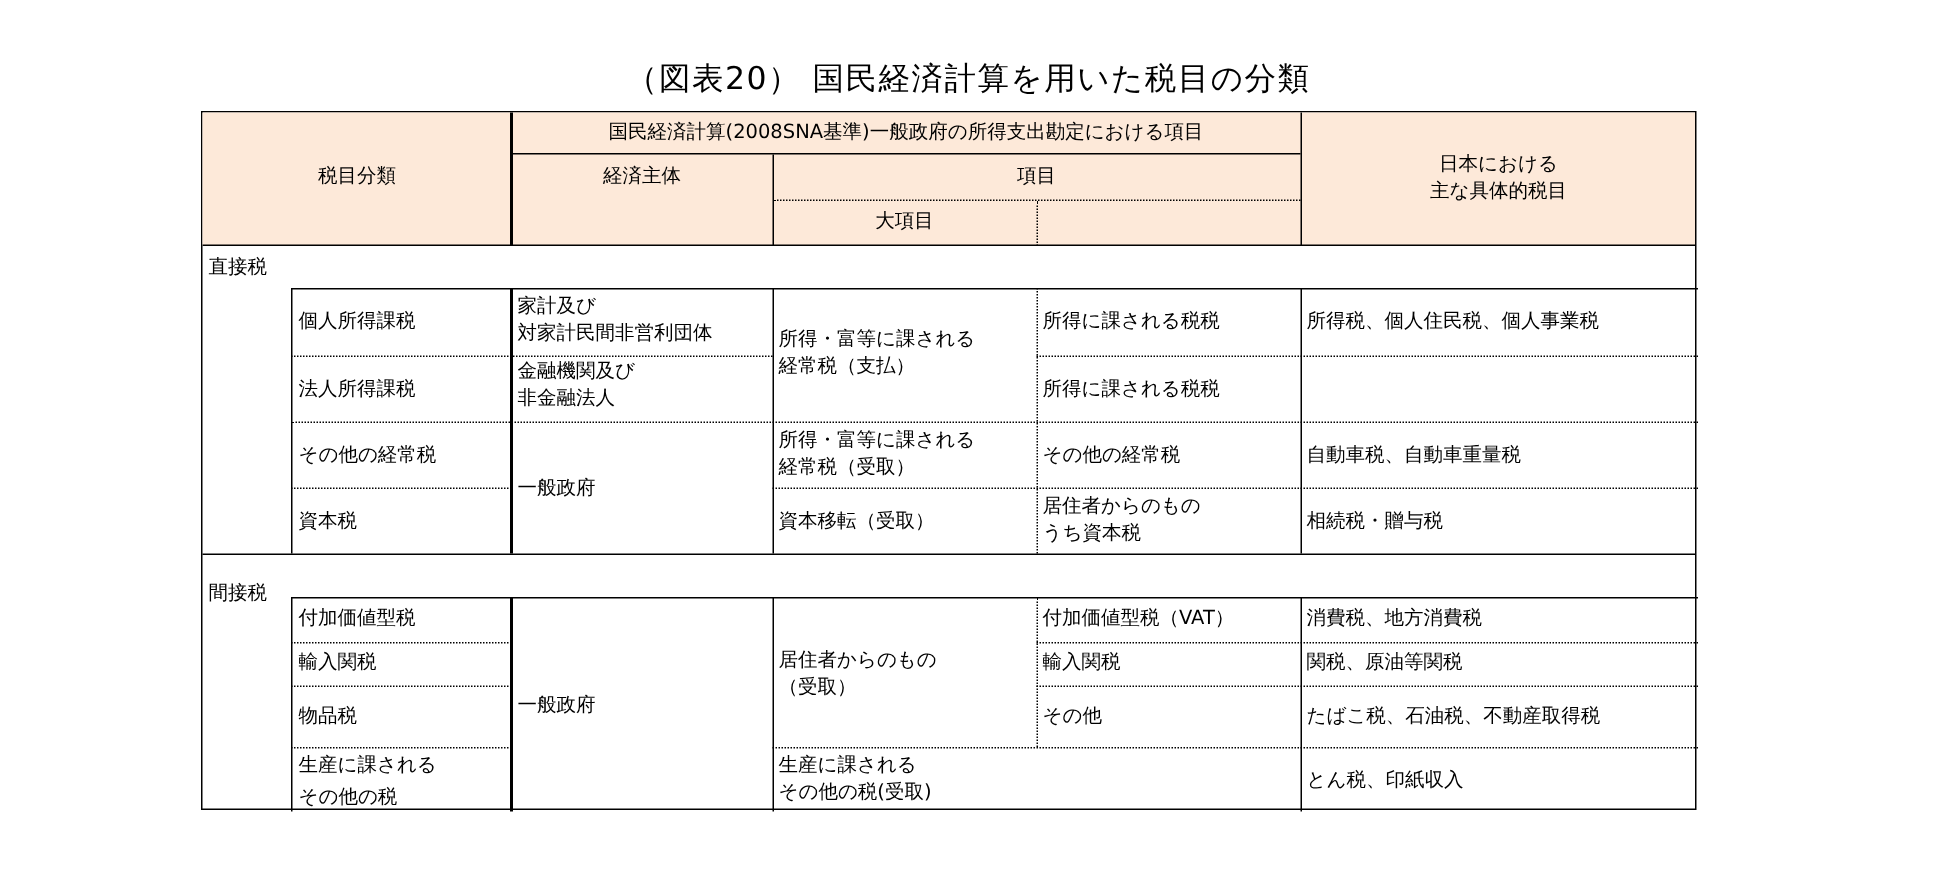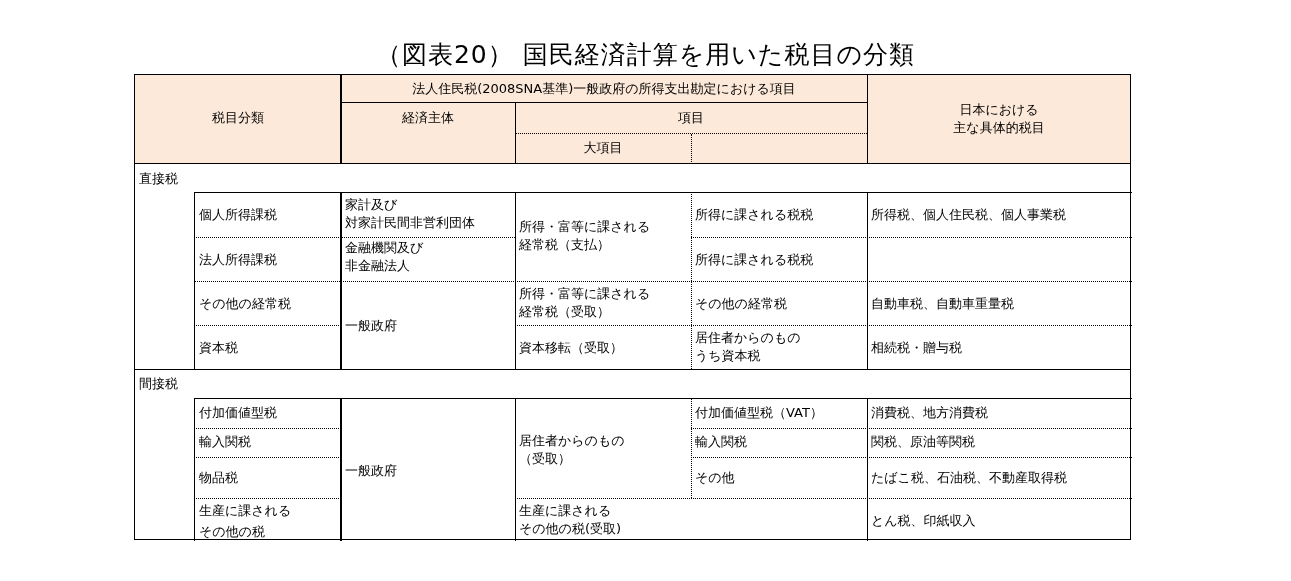--- a/index.html
+++ b/index.html
@@ -1,19 +1,19 @@
 <!DOCTYPE html>
 <html><head>
 <meta charset="utf-8">
 <style>
   html, body { margin:0; padding:0; background:#ffffff; }
   body { width:1291px; height:581px; position:relative; overflow:hidden;
          font-family:"DejaVu Sans", "Liberation Sans", sans-serif; color:#000; }
   .title { position:absolute; left:0; width:1291px; top:38px; text-align:center;
-           font-size:25px; letter-spacing:1px; }
+           font-size:21px; letter-spacing:1px; }
   .tbl { position:absolute; left:134px; top:74px; width:997px; height:466px;
          border:1px solid #000; box-sizing:border-box; }
   .hdr-bg { position:absolute; left:0; top:0; width:100%; height:89px; background:#FDE9D9; }
   .c { position:absolute; font-size:13px; line-height:18px; box-sizing:border-box; white-space:nowrap; }
   .ctr { text-align:center; }
   .hl { position:absolute; height:0; }
   .vl { position:absolute; width:0; }
   .solid-h { border-top:1px solid #000; }
   .dot-h { border-top:1px dotted #000; }
   .solid-v { border-left:1px solid #000; }
@@ -22,21 +22,21 @@
 </style>
 </head>
 <body>
 
 <div class="title">（図表20） 国民経済計算を用いた税目の分類</div>
 
 <div class="tbl">
   <div class="hdr-bg"></div>
 
   <div class="c ctr" style="left:0;width:206px;top:34px;">税目分類</div>
-  <div class="c ctr" style="left:206px;width:526px;top:5px;">法人住民税(2008SNA基準)一般政府の所得支出勘定における項目</div>
+  <div class="c ctr" style="left:206px;width:526px;top:5px;">国民経済計算(2008SNA基準)一般政府の所得支出勘定における項目</div>
   <div class="c ctr" style="left:206px;width:174px;top:34px;">経済主体</div>
   <div class="c ctr" style="left:380px;width:352px;top:34px;">項目</div>
   <div class="c ctr" style="left:380px;width:176px;top:64px;">大項目</div>
   <div class="c ctr" style="left:732px;width:264px;top:44px;">主な具体的税目</div>
   <div class="c ctr" style="left:732px;width:264px;top:26px;">日本における</div>
 
   <div class="hl solid-h" style="left:206px;width:526px;top:27px;"></div>
   <div class="hl dot-h" style="left:380px;width:352px;top:58px;"></div>
   <div class="hl solid-h" style="left:0;width:100%;top:88px;"></div>
   <div class="vl thick-v" style="left:205px;top:0;height:89px;"></div>
@@ -81,21 +81,21 @@
   <div class="hl dot-h" style="left:59px;width:147px;top:250px;"></div>
   <div class="hl dot-h" style="left:380px;width:617px;top:250px;"></div>
   <div class="hl solid-h" style="left:0;width:100%;top:294px;"></div>
 
   <div class="vl solid-v" style="left:59px;top:117px;height:177px;"></div>
   <div class="vl thick-v" style="left:205px;top:117px;height:177px;"></div>
   <div class="vl solid-v" style="left:380px;top:117px;height:177px;"></div>
   <div class="vl dot-v" style="left:556px;top:117px;height:177px;"></div>
   <div class="vl solid-v" style="left:732px;top:117px;height:177px;"></div>
 
-  <div class="c" style="left:4px;top:300px;">間接税</div>
+  <div class="c" style="left:4px;top:312px;">間接税</div>
   <div class="hl solid-h" style="left:59px;width:938px;top:323px;"></div>
 
   <div class="c" style="left:64px;top:329px;">付加価値型税</div>
   <div class="c" style="left:64px;top:358px;">輸入関税</div>
   <div class="c" style="left:64px;top:394px;">物品税</div>
   <div class="c" style="left:64px;top:427px;">生産に課される</div>
   <div class="c" style="left:64px;top:448px;">その他の税</div>
 
   <div class="c" style="left:210px;top:387px;">一般政府</div>
 

